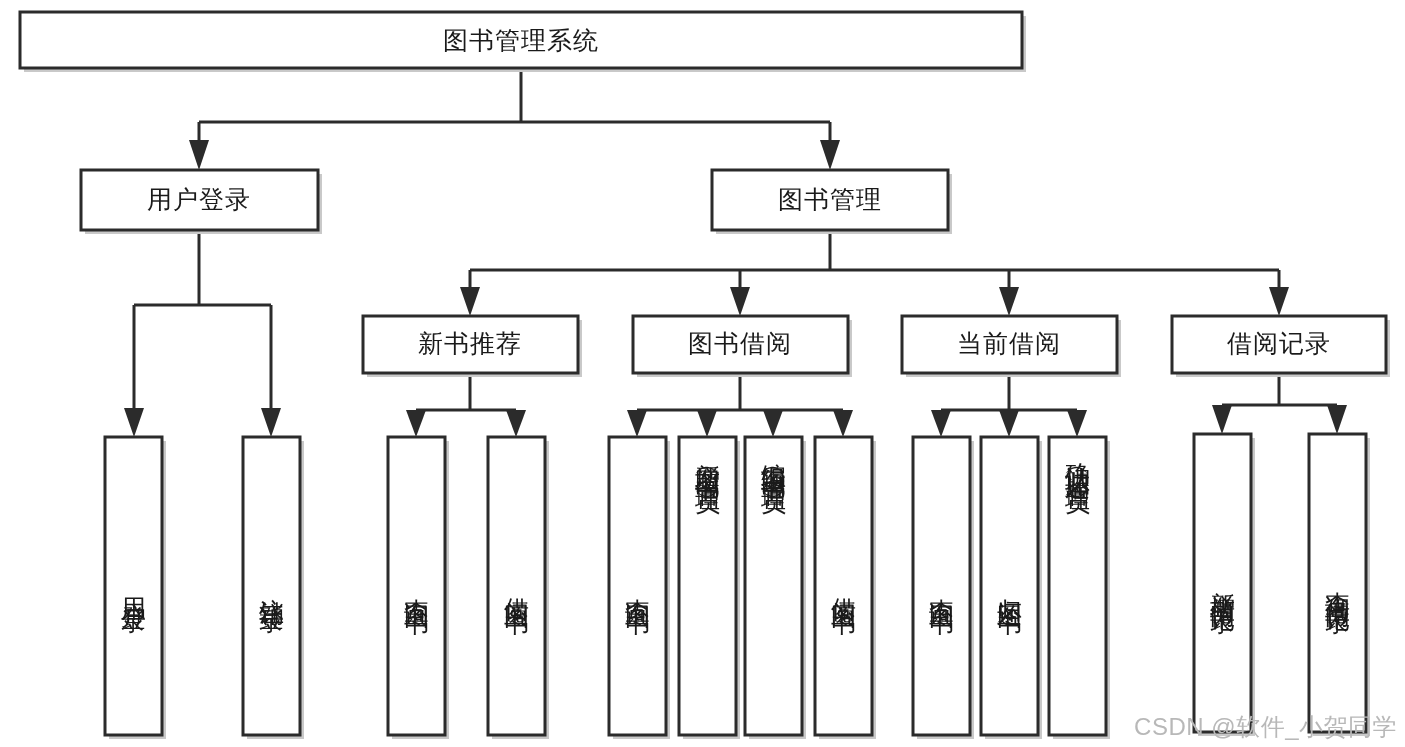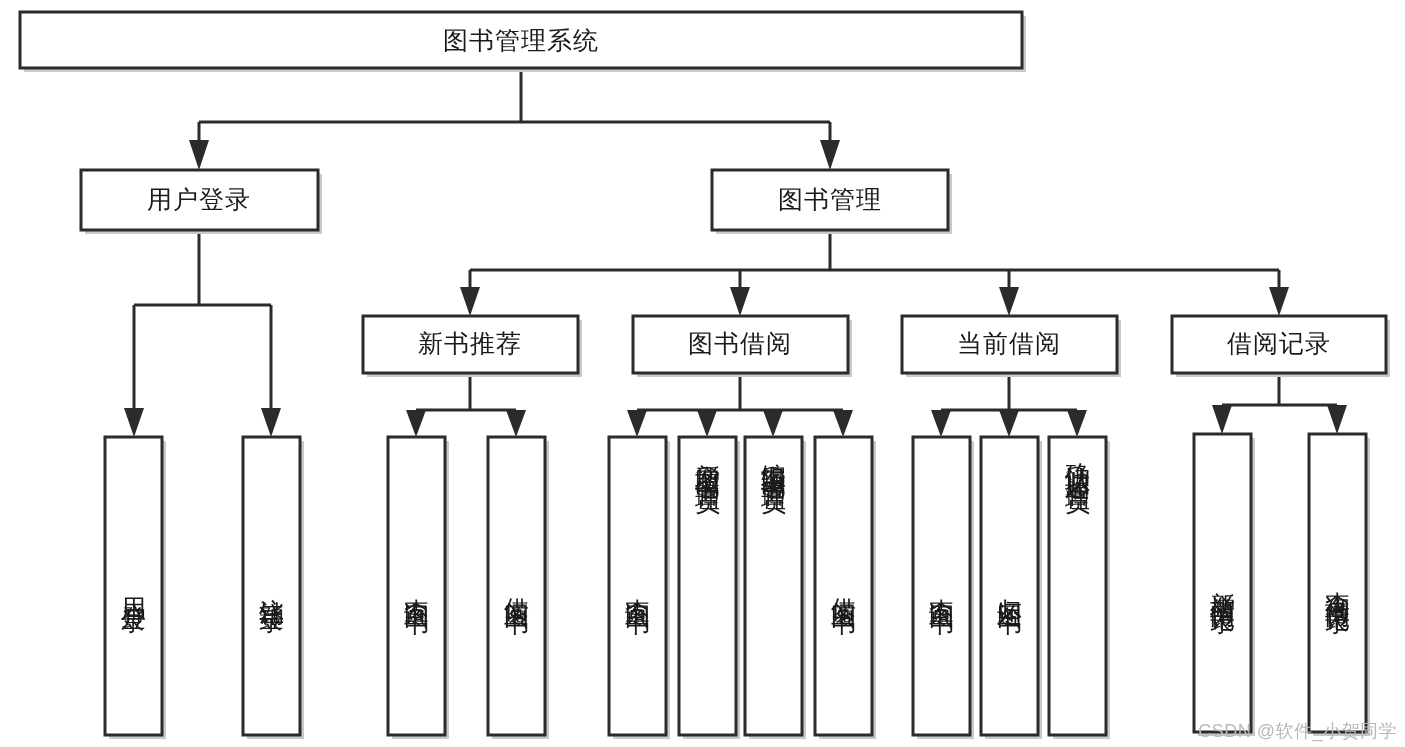--- a/index.html
+++ b/index.html
@@ -66,21 +66,21 @@
   }
   .arrow-head {
     fill: #2b2b2b;
     stroke: none;
   }
   .watermark {
     position: absolute;
     right: 8px;
     bottom: 4px;
     font-family: "Liberation Sans", "DejaVu Sans", sans-serif;
-    font-size: 18px;
+    font-size: 24px;
     color: #b8b8b8;
     white-space: nowrap;
     letter-spacing: 0.5px;
   }
 </style>
 </head>
 <body>
 
 <svg id="diagram" viewBox="0 0 1405 747">
   <defs>

